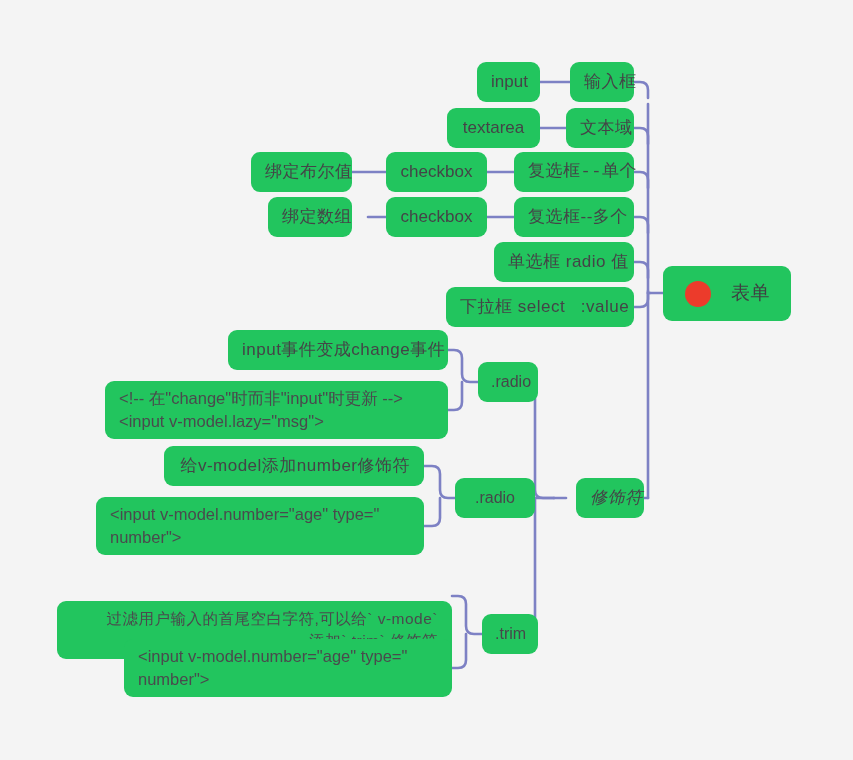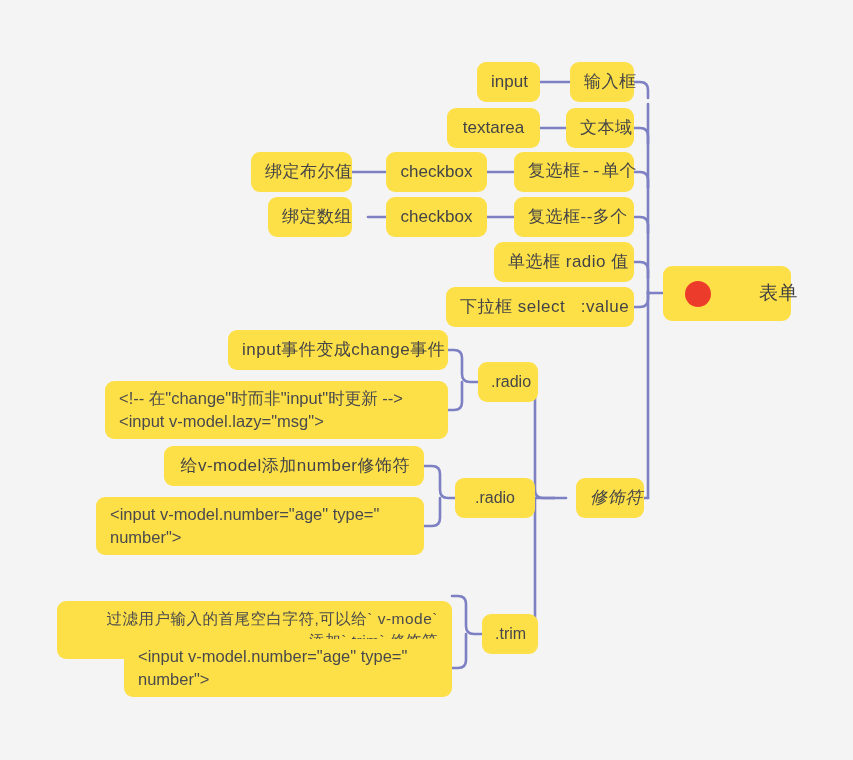--- a/index.html
+++ b/index.html
@@ -23,21 +23,21 @@
   #links {
     position: absolute;
     left: 0;
     top: 0;
     width: 853px;
     height: 760px;
     pointer-events: none;
   }
   .node {
     position: absolute;
-    background: #fde047;
+    background: #22c55e;
     border-radius: 9px;
     box-sizing: border-box;
     display: flex;
     align-items: center;
     color: #444447;
     white-space: pre;
     z-index: 2;
   }
   .node .txt {
     display: block;
@@ -128,21 +128,21 @@
       <path d="M462,382 V402 Q462,410 454,410 H448"></path>
 
       <path d="M455,498 H448 Q440,498 440,490 V474 Q440,466 432,466 H424"></path>
       <path d="M440,498 V518 Q440,526 432,526 H424"></path>
 
       <path d="M482,634 H474 Q466,634 466,626 V604 Q466,596 458,596 H452"></path>
       <path d="M466,634 V660 Q466,668 458,668 H452"></path>
     </g>
   </svg>
 
-  <div class="node n-root" style="left:663px; top:266px; width:128px; height:55px;gap:28px;">
+  <div class="node n-root" style="left:663px; top:266px; width:128px; height:55px;">
     <span class="root-dot"></span>
     <span class="txt zh">表单</span>
   </div>
 
   <div class="node n-label" style="left:477px; top:62px; width:63px; height:40px;">
     <span class="txt">input</span>
   </div>
   <div class="node n-label" style="left:570px; top:62px; width:64px; height:40px;">
     <span class="txt zh">输入框</span>
   </div>

